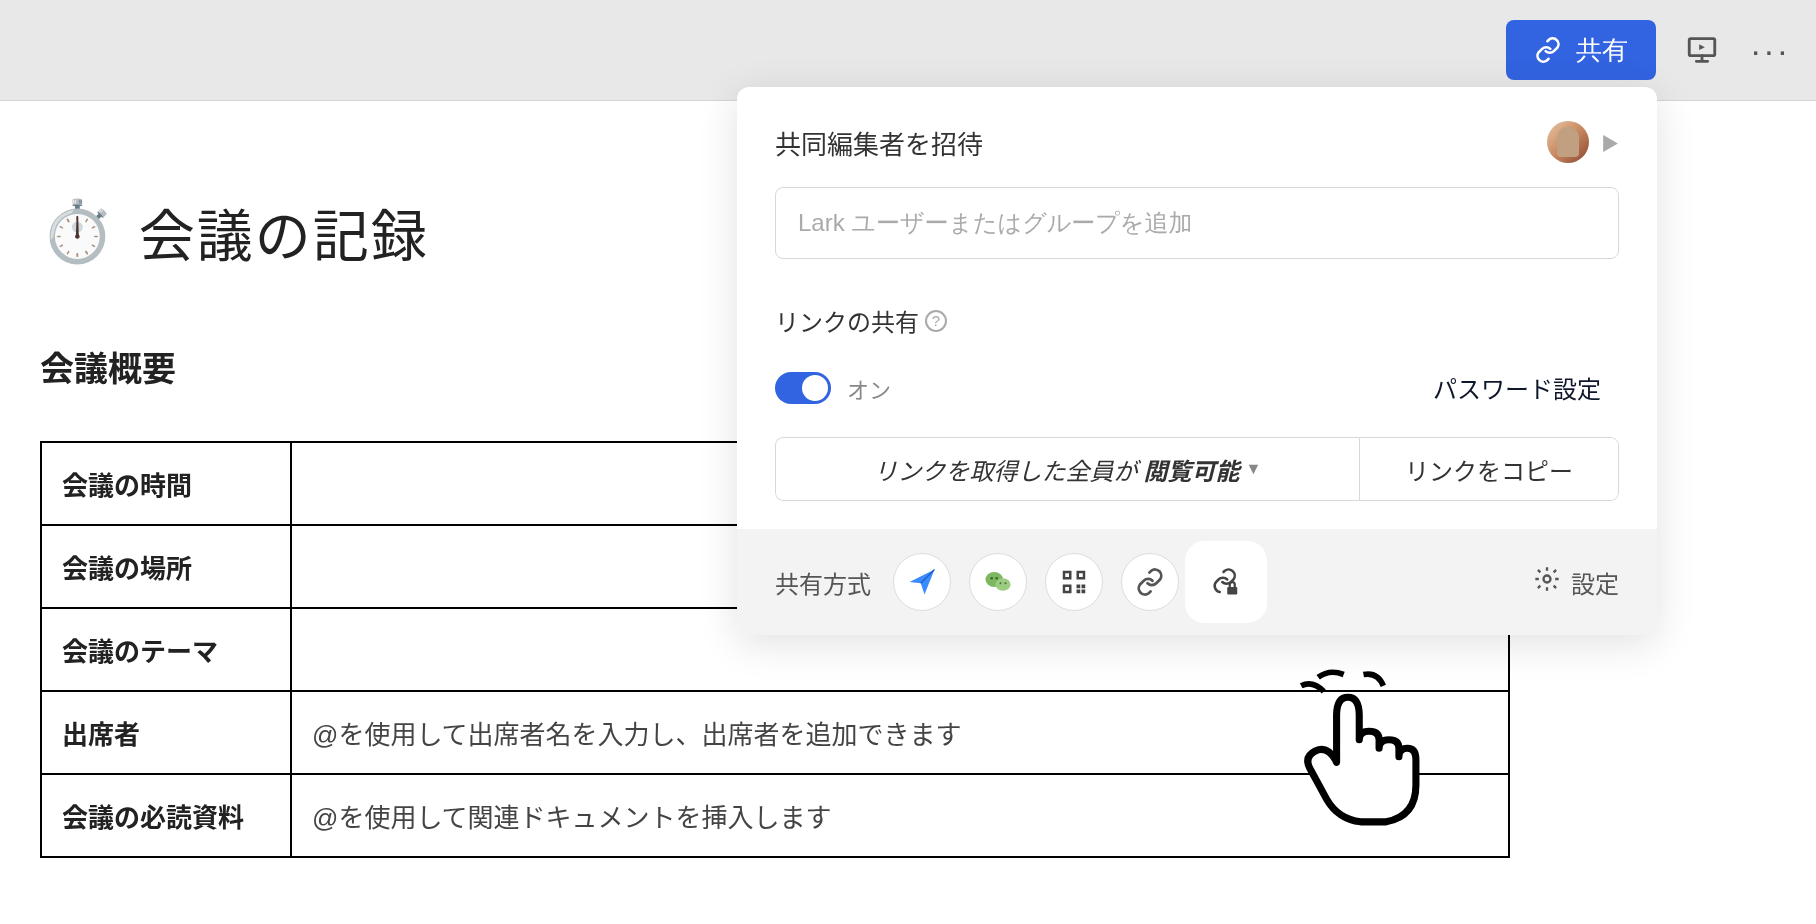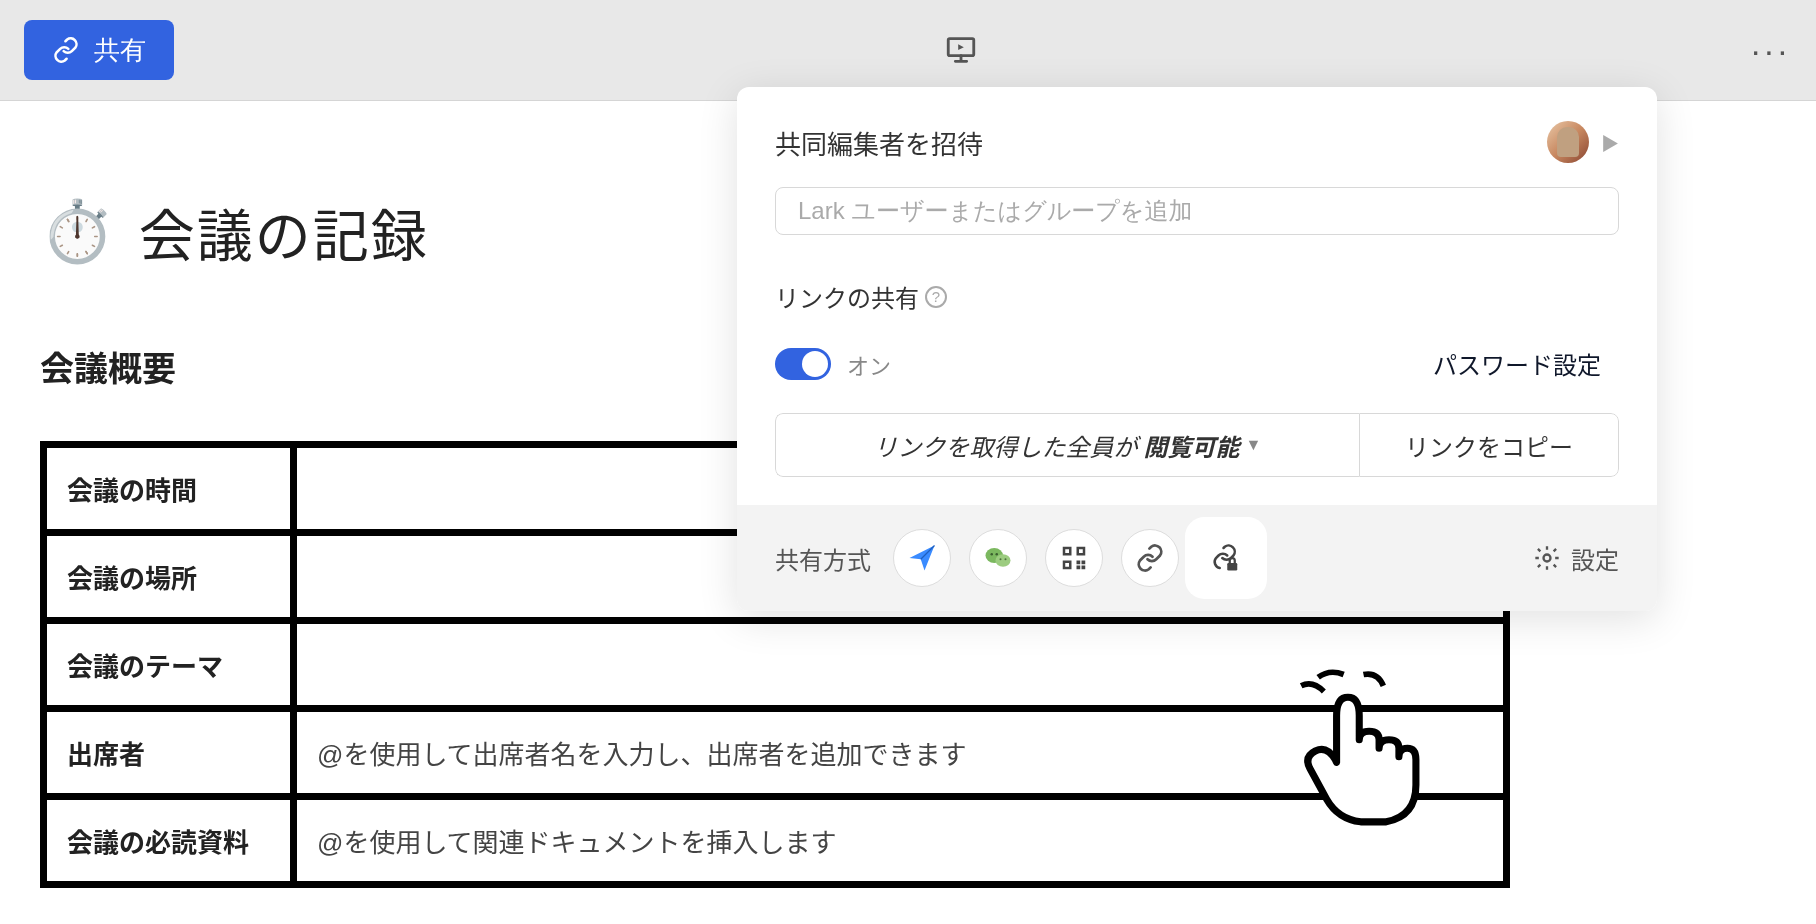--- a/index.html
+++ b/index.html
@@ -10,21 +10,21 @@
     height: 924px;
     overflow: hidden;
     position: relative;
   }
 
   
   .topbar {
     height: 100px;
     display: flex;
     align-items: center;
-    justify-content: space-between;
+    justify-content: flex-end;
     padding: 0 24px;
     gap: 24px;
     background: #e8e8e8;
   }
   .share-btn {
     background: #3263e0;
     color: #fff;
     border: none;
     border-radius: 8px;
     height: 60px;
@@ -73,21 +73,21 @@
     font-size: 34px;
     font-weight: 700;
     color: #222;
     margin-bottom: 50px;
   }
   .meeting-table {
     border-collapse: collapse;
     width: 1470px;
   }
   .meeting-table td {
-    border: 7px solid #000000;
+    border: 2px solid #000000;
     padding: 22px 20px;
     font-size: 26px;
     color: #222;
     vertical-align: middle;
   }
   .meeting-table td.label {
     width: 250px;
     font-weight: 700;
     background: #fff;
   }
@@ -137,21 +137,21 @@
     width: 22px; height: 30px;
     background: #c0a080;
     border-radius: 10px 10px 4px 4px;
   }
   .invite-caret {
     color: #aaa;
     font-size: 18px;
   }
   .invite-input {
     width: 100%;
-    height: 48px;
+    height: 72px;
     border: 1px solid #d8d8d8;
     border-radius: 8px;
     padding: 0 22px;
     font-size: 24px;
     color: #333;
     background: #fff;
   }
   .invite-input::placeholder { color: #aaa; }
 
   .link-section {
@@ -280,21 +280,20 @@
   .method-icon.highlighted {
     background: #fff;
     border: none;
     box-shadow: 0 0 0 12px #fff;
     border-radius: 8px;
     width: 58px;
   }
   .method-icon svg { width: 30px; height: 30px; }
   .settings-link {
     display: flex;
-    align-items: center;
     gap: 10px;
     font-size: 24px;
     color: #555;
     cursor: pointer;
   }
   .settings-link svg { width: 28px; height: 28px; stroke: #555; }
 
   
   .cursor-hand {
     position: absolute;

